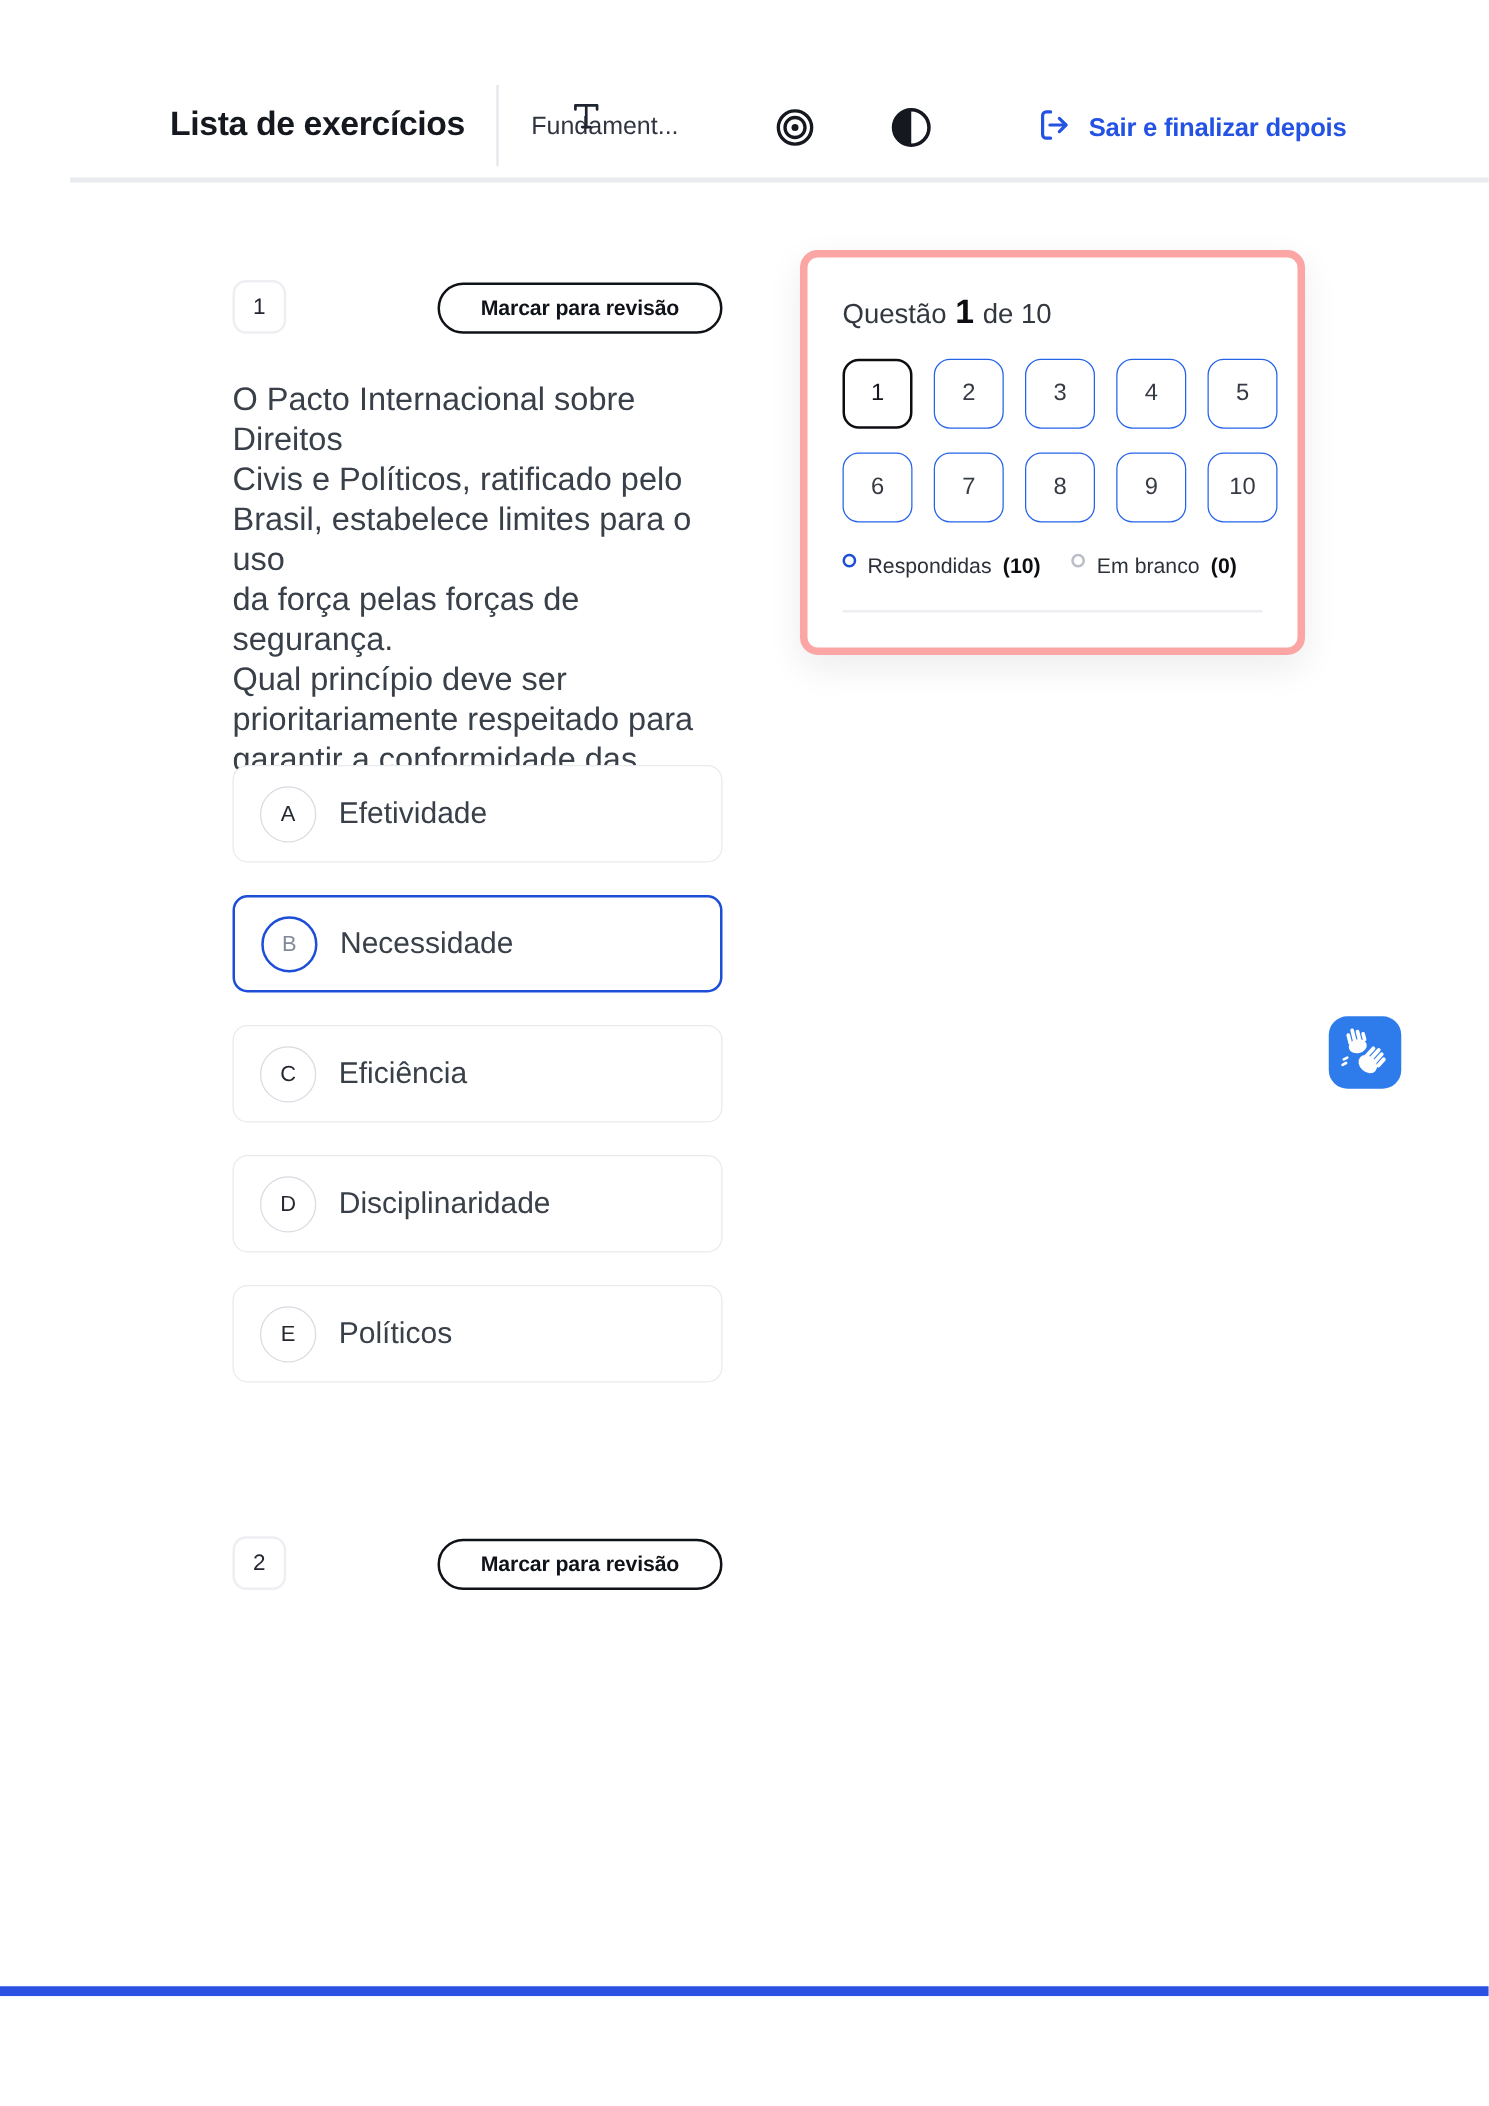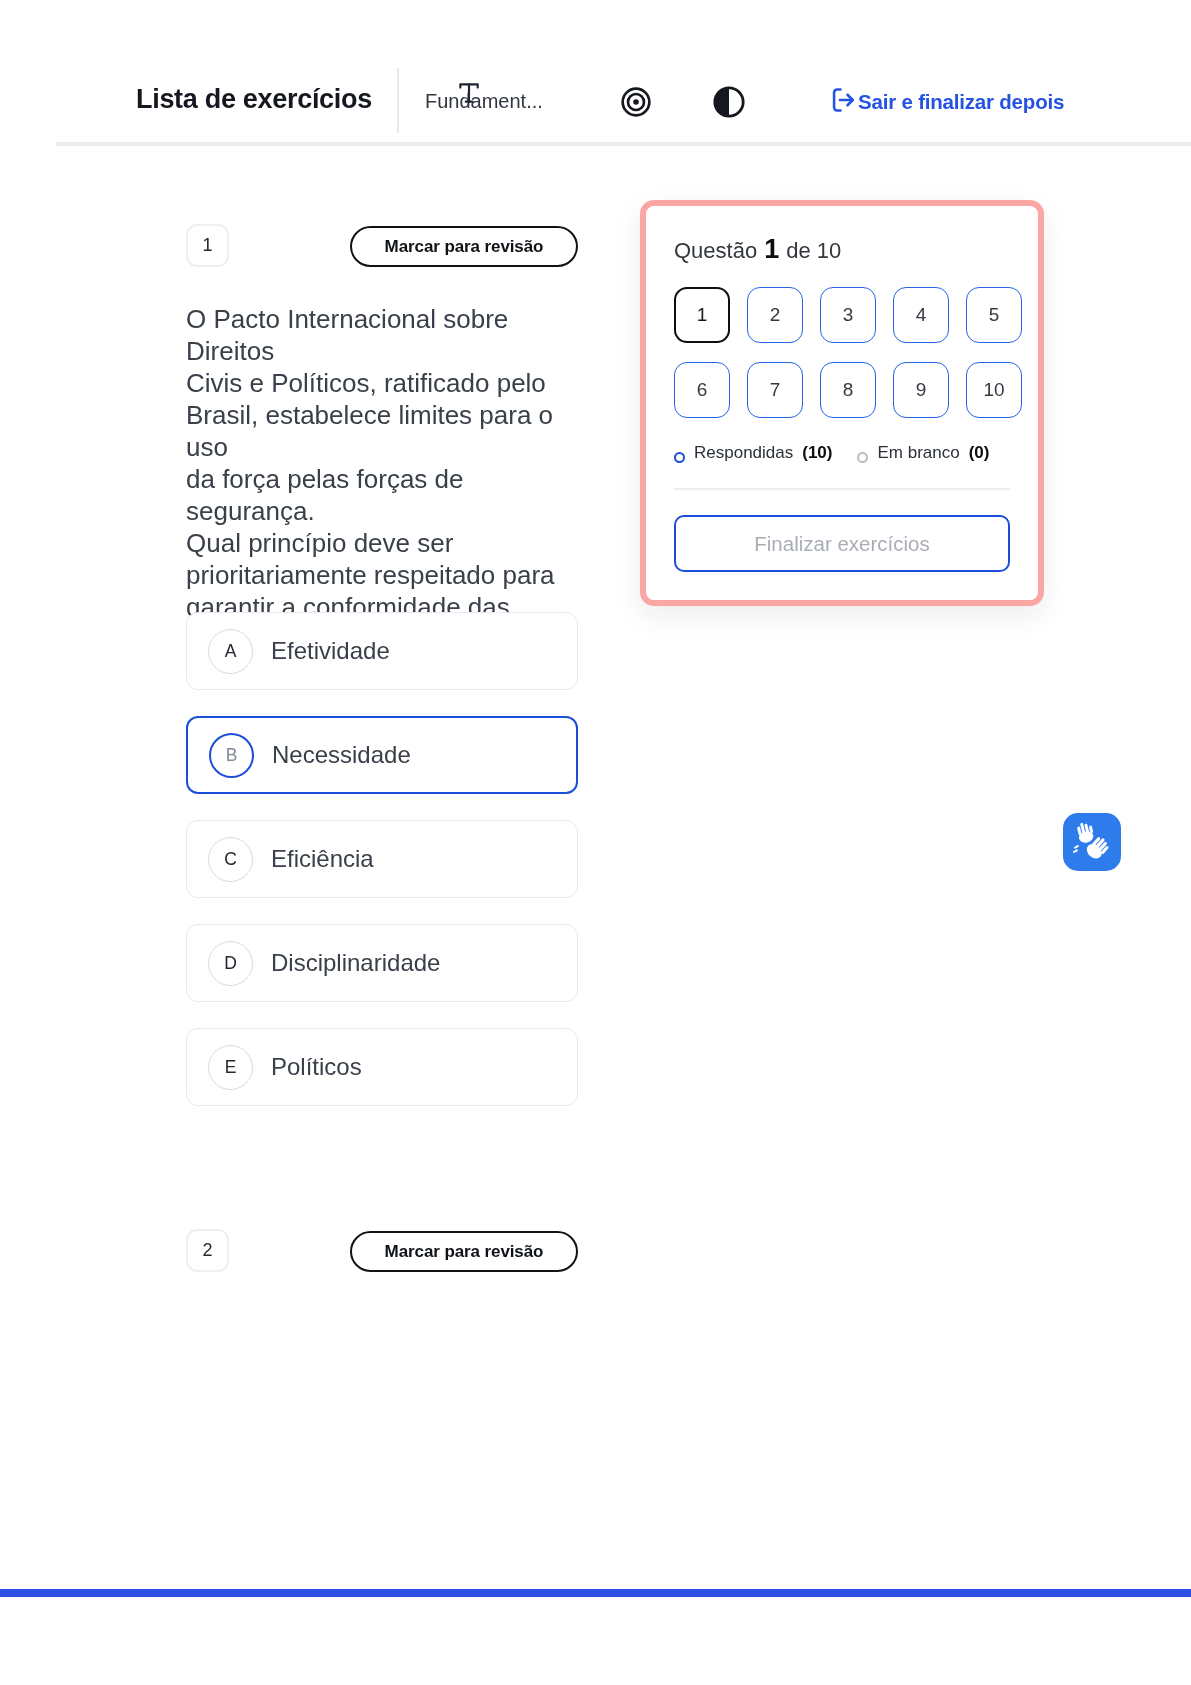--- a/index.html
+++ b/index.html
@@ -8,21 +8,21 @@
   .page{position:absolute;inset:0;width:1191px;height:1597px;overflow:hidden;background:#fff}
   .abs{position:absolute}
 
   
   .page-title{left:136px;top:84px;font-size:27px;font-weight:700;color:#15181e;letter-spacing:-.3px}
   .header-vdiv{left:397px;top:68px;width:2px;height:65px;background:#e7e9ed}
   .course-name{left:425px;top:90px;font-size:20px;color:#303540}
   .text-cursor-icon{left:456px;top:80px;width:26px;height:38px}
   .target-icon{left:620px;top:86px;width:32px;height:32px}
   .contrast-btn{left:712px;top:85px;width:34px;height:34px;background:none;border:none;cursor:pointer;padding:0}
-  .exit-link{left:830px;top:86px;display:flex;align-items:center;color:#2452e3;text-decoration:none;cursor:pointer}
+  .exit-link{left:830px;top:86px;display:flex;align-items:center;gap:13px;color:#2452e3;text-decoration:none;cursor:pointer}
   .exit-link svg{width:28px;height:28px}
   .exit-link .exit-label{font-size:20.5px;font-weight:600;letter-spacing:-.2px}
   .header-line{top:142px;left:56px;right:0;height:4px;background:#e9ebef}
 
   
   .q-badge{width:43px;height:43px;border:2px solid #edeff2;border-radius:11px;background:#fff;
     display:flex;align-items:center;justify-content:center;font-size:18px;color:#23272f}
   .q1-badge{left:186px;top:224px}
   .q2-badge{left:186px;top:1229px}
   .review-btn{width:228px;height:41px;border:2.2px solid #0f1217;border-radius:21px;background:#fff;
@@ -46,21 +46,21 @@
 
   
   .nav-card{left:640px;top:200px;width:404px;background:#fff;border:6px solid #fca5a5;border-radius:14px;
     box-shadow:0 10px 28px rgba(23,30,48,.08);padding:28px}
   .nav-title{font-size:22px;color:#33383f;display:flex;align-items:baseline}
   .nav-title .cur{font-size:27px;font-weight:700;color:#0c0e12;margin:0 7px}
   .num-grid{margin-top:22px;display:flex;flex-wrap:wrap;gap:19px 17px;width:348px}
   .num-btn{width:56px;height:56px;border:1.6px solid #2563eb;border-radius:13px;background:#fff;
     font-size:19px;color:#353a43;display:flex;align-items:center;justify-content:center;cursor:pointer;font-family:inherit}
   .num-btn.active{border:2.6px solid #0c0e12;color:#15181e}
-  .legend{margin-top:25px;display:flex;align-items:flex-end;gap:9px;font-size:17px;color:#2b3039}
+  .legend{margin-top:25px;display:flex;align-items:flex-start;gap:9px;font-size:17px;color:#2b3039}
   .dot{width:11px;height:11px;border-radius:50%;display:inline-block;flex:none}
   .dot.answered{border:2.4px solid #1d4ed8}
   .dot.blank{border:2.4px solid #b9bdc6}
   .legend b{color:#0c0e12;font-weight:700}
   .legend .spacer{width:7px}
   .nav-divider{margin-top:25px;height:2px;background:#eceef1}
   .finish-btn{margin-top:25px;width:100%;height:57px;border:2.4px solid #1d4ed8;border-radius:10px;background:#fff;
     font-size:20.5px;color:#a9adb5;font-family:inherit;cursor:pointer;font-weight:500}
 
   
@@ -175,21 +175,20 @@
       <span>Respondidas</span>
       <b>(10)</b>
       <span class="spacer"></span>
       <span class="dot blank"></span>
       <span>Em branco</span>
       <b>(0)</b>
     </div>
 
     <div class="nav-divider"></div>
 
-    <button class="finish-btn">Finalizar exercícios</button>
   </div>
 
   <button class="abs vlibras-btn">
     <span>
       <svg viewBox="0 0 48 48" width="46" height="46" fill="#ffffff">
         <g transform="rotate(-14 17 18)">
           <rect x="10.5" y="7.5" width="3.1" height="10" rx="1.55"></rect>
           <rect x="14.6" y="4.5" width="3.1" height="13" rx="1.55"></rect>
           <rect x="18.7" y="6.5" width="3.1" height="11" rx="1.55"></rect>
           <rect x="22.8" y="9.5" width="3.1" height="8" rx="1.55"></rect>

